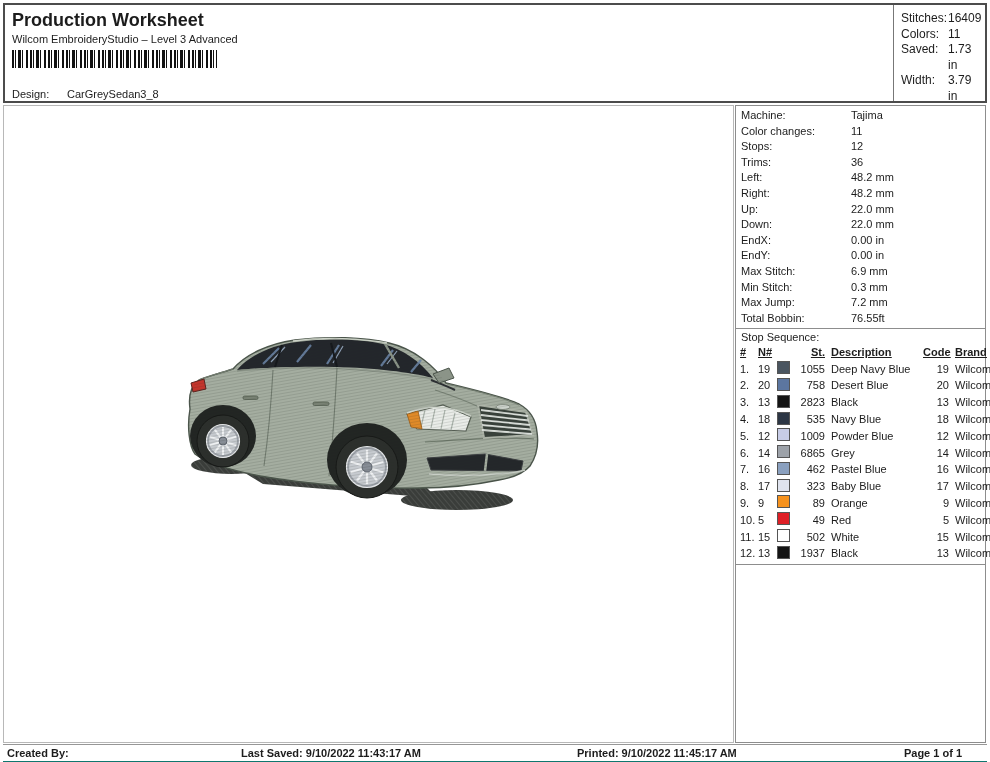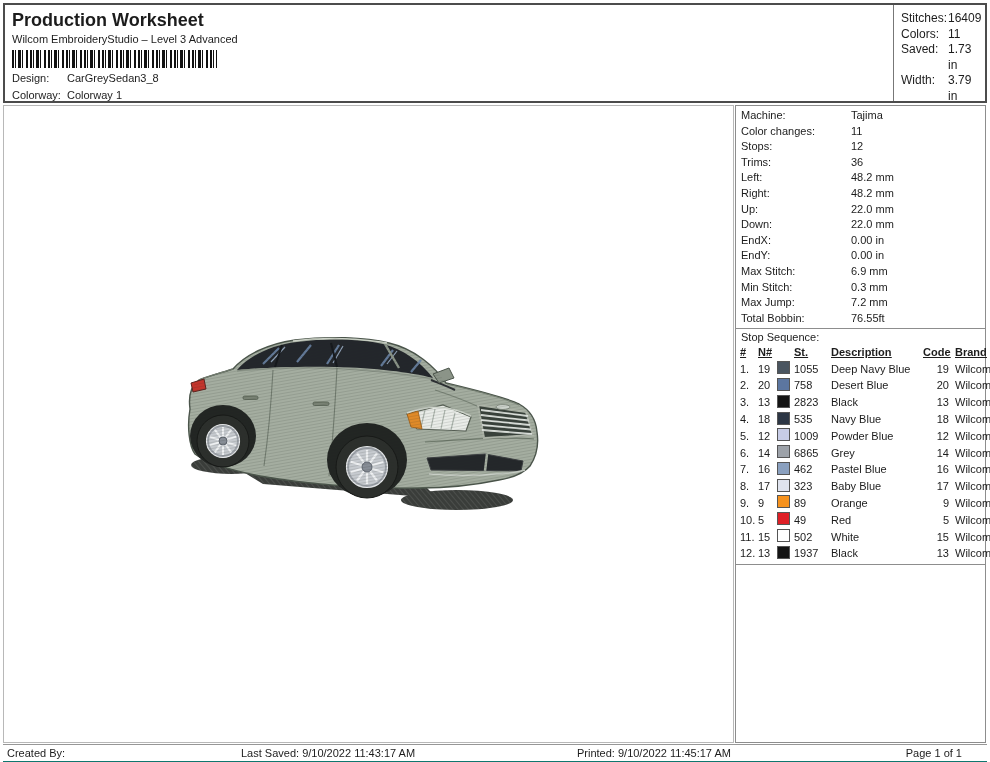--- a/index.html
+++ b/index.html
@@ -9,50 +9,50 @@
   
   .header-box{position:absolute;left:3px;top:3px;width:984px;height:100px;
               border:2px solid #4c4c4c;box-sizing:border-box;display:flex;background:#fff;}
   .header-left{flex:1;padding:5px 8px 0 7px;position:relative;}
   .header-right{width:92px;border-left:1px solid #777;box-sizing:border-box;padding:6px 4px 0 7px;}
   .title{font-size:18px;font-weight:bold;line-height:20px;}
   .subtitle{font-size:11px;margin-top:3px;}
   .barcode{width:205px;height:18px;margin-top:5px;
     background:repeating-linear-gradient(90deg,#111 0 2px,#fff 2px 3px,#111 3px 4px,#fff 4px 6px,
                #111 6px 9px,#fff 9px 10px,#111 10px 11px,#fff 11px 14px,#111 14px 16px,#fff 16px 18px);}
-  .meta-row{display:grid;grid-template-columns:55px auto;font-size:11px;margin-top:4px;line-height:13px;}
+  .meta-row{display:grid;grid-template-columns:55px auto;font-size:11px;margin-top:20px;line-height:13px;}
   .stat-row{display:grid;grid-template-columns:47px auto;font-size:12px;line-height:15.5px;}
 
   
   .canvas{position:absolute;left:3px;top:105px;width:731px;height:638px;
           border:1px solid #b8b8b8;box-sizing:border-box;background:#fff;}
   .car{position:absolute;left:181px;top:228px;width:370px;height:185px;}
 
   
   .panel{position:absolute;left:735px;top:105px;width:251px;height:638px;
          border:1px solid #8d8d8d;box-sizing:border-box;font-size:11px;background:#fff;
          display:flex;flex-direction:column;}
   .mi-list{padding-top:2px;}
   .mi-row{display:grid;grid-template-columns:78px auto;padding-left:5px;line-height:15.6px;gap:32px;}
   .seq-label{border-top:1px solid #8d8d8d;margin-top:2px;padding:2px 0 1px 5px;line-height:13px;}
   .seq-grid{display:grid;grid-template-columns:18px 19px 17px 31px 98px 26px 46px;
             align-items:center;padding-left:4px;line-height:15.8px;}
   .seq-head span{font-weight:bold;text-decoration:underline;}
-  .c-st{}
+  .c-st{text-align:right;}
   .c-desc{padding-left:6px;white-space:nowrap;}
   .c-code{text-align:right;}
   .c-brand{padding-left:6px;}
   .swatch{display:inline-block;width:11px;height:11px;border:1px solid #555;
           vertical-align:-1px;box-sizing:content-box;}
   .seq-end{border-top:1px solid #8d8d8d;flex:1;margin-top:1px;}
 
   
   .footer{position:absolute;left:3px;top:744px;width:984px;height:16px;
           border-top:1px solid #979797;border-bottom:1px solid #0f766e;
-          box-sizing:content-box;font-size:11px;background:#fff;}
+          box-sizing:content-box;font-size:11px;background:#fff;font-weight:bold;}
   .footer span{position:absolute;top:2px;white-space:nowrap;}
   .f-created{left:4px;}
   .f-saved{left:238px;}
   .f-printed{left:574px;}
   .f-page{right:25px;}
 
   
   .car-bodyfill{fill:var(--car-body);stroke:var(--car-outline);stroke-width:1.4;}
   .car-texture{fill:url(#stitch);stroke:none;}
   .glass{fill:var(--car-window);}

